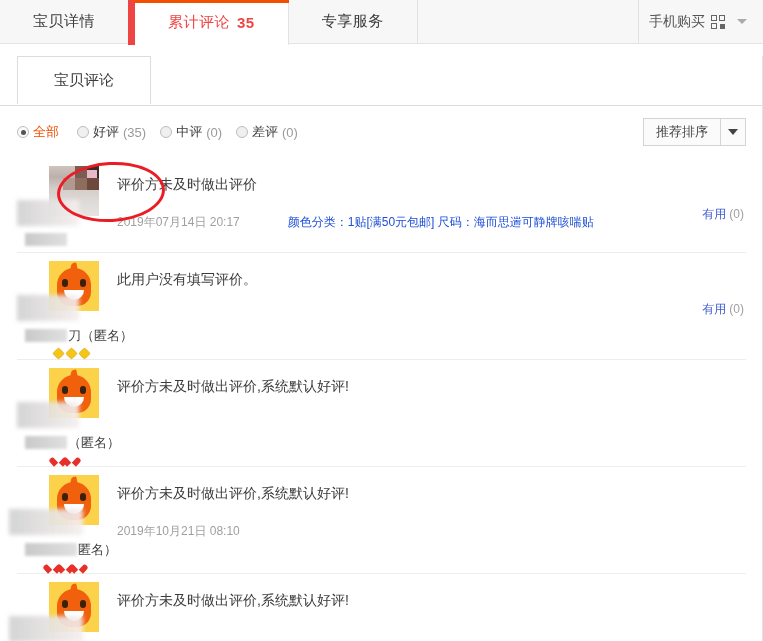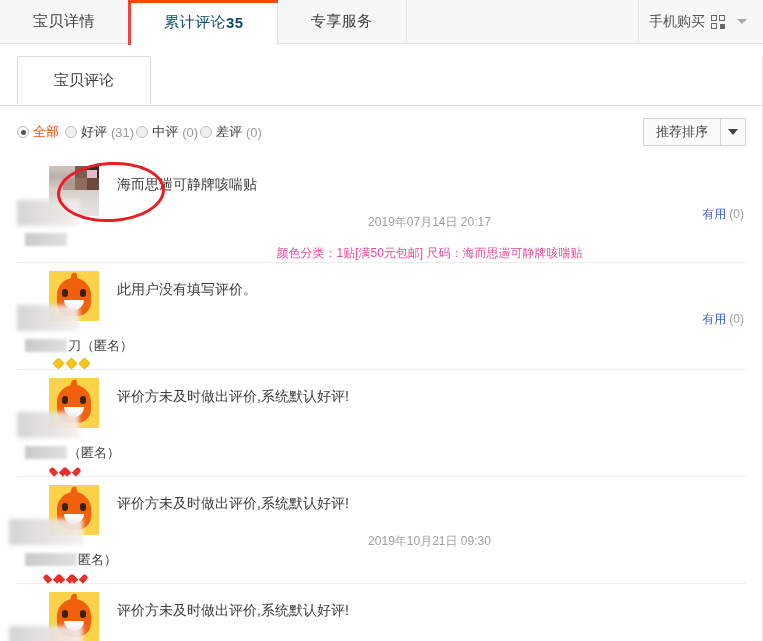--- a/index.html
+++ b/index.html
@@ -28,34 +28,35 @@
     padding: 0 33px;
     font-size: 15px;
     color: #3c3c3c;
     background: #f7f7f7;
     border-right: 1px solid #e3e3e3;
     cursor: pointer;
     letter-spacing: 0.5px;
   }
   .tab.active {
     background: #ffffff;
-    color: #0c4a6e;
+    color: #ef4444;
     border-right: 1px solid #e3e3e3;
-    border-left: 3px solid #ef4444;
+    border-left: 7px solid #ef4444;
     margin-left: -1px;
     height: 45px;
   }
   .tab.active::before {
     content: "";
     position: absolute;
     left: -1px; right: -1px; top: 0;
     height: 3px;
     background: #f24f00;
   }
   .tab .count {
+    margin-left: 7px;
     font-weight: bold;
     font-size: 15px;
   }
   .tab-filler {
     flex: 1;
     background: #f7f7f7;
     border-right: 1px solid #e3e3e3;
   }
   .tabbar-right {
     display: flex;
@@ -129,21 +130,21 @@
   }
 
   
   .filterbar {
     position: relative;
     height: 52px;
     display: flex;
     align-items: center;
     padding: 0 16px 0 17px;
   }
-  .radios { display: flex; align-items: center; gap: 2px; }
+  .radios { display: flex; align-items: center; gap: 14px; }
   .radio-item {
     display: inline-flex;
     align-items: center;
     font-size: 13px;
     color: #3c3c3c;
     cursor: pointer;
     gap: 4px;
   }
   .radio-dot {
     width: 12px; height: 12px;
@@ -325,23 +326,22 @@
     line-height: 1.5;
     margin-bottom: 19px;
   }
   .review-meta {
     font-size: 12px;
     color: #9f9f9f;
     display: flex;
     align-items: center;
     gap: 14px;
     white-space: nowrap;
-    flex-direction: column;
-  }
-  .meta-sku { color: #ec4899; }
+  }
+  .meta-sku { color: #1d4ed8; margin-left: 34px; }
   .useful {
     position: absolute;
     right: 2px;
     top: 48px;
     font-size: 12px;
     white-space: nowrap;
   }
   .useful a { color: #3b5cd0; text-decoration: none; cursor: pointer; }
   .useful .cnt { color: #9f9f9f; margin-left: 3px; }
 
@@ -396,21 +396,21 @@
   <div class="filterbar">
     <div class="radios">
       <label class="radio-item checked">
         <span class="radio-dot"></span>
         <span class="radio-label">全部</span>
         <span class="radio-count"></span>
       </label>
       <label class="radio-item">
         <span class="radio-dot"></span>
         <span class="radio-label">好评</span>
-        <span class="radio-count">(31)</span>
+        <span class="radio-count">(35)</span>
       </label>
       <label class="radio-item">
         <span class="radio-dot"></span>
         <span class="radio-label">中评</span>
         <span class="radio-count">(0)</span>
       </label>
       <label class="radio-item">
         <span class="radio-dot"></span>
         <span class="radio-label">差评</span>
         <span class="radio-count">(0)</span>
@@ -438,21 +438,21 @@
           <div class="photo-blk" style="left:38px;top:12px;background:#6b4a3d;"></div>
           <div class="photo-blk" style="left:38px;top:4px;background:#e9b8c6;width:10px;height:8px;"></div>
         </div>
         <div class="avatar-overlay"></div>
         <div class="username">
           <span class="name-blur"></span><span></span>
         </div>
         <div class="ranks"></div>
       </div>
       <div class="content-col">
-        <div class="review-text">海而思遄可静牌咳喘贴</div>
+        <div class="review-text">评价方未及时做出评价</div>
         <div class="review-meta">
           <span>2019年07月14日 20:17</span>
           <span class="meta-sku">颜色分类：1贴[满50元包邮]  尺码：海而思遄可静牌咳喘贴</span>
         </div>
       </div>
       <div class="useful">
         <a>有用</a><span class="cnt">(0)</span>
       </div>
     </div>
 
@@ -521,21 +521,21 @@
         </div>
         <div class="ranks" style="padding-left:24px;">
           <span class="heart"></span>
           <span class="heart"></span>
           <span class="heart"></span>
         </div>
       </div>
       <div class="content-col">
         <div class="review-text">评价方未及时做出评价,系统默认好评!</div>
         <div class="review-meta">
-          <span>2019年10月21日 09:30</span>
+          <span>2019年10月21日 08:10</span>
         </div>
       </div>
     </div>
 
     <div class="review">
       <div class="user-col">
         <div class="avatar mascot">
           <div class="mascot-sprout"></div>
           <div class="mascot-body"></div>
           <div class="mascot-eye l"></div>

